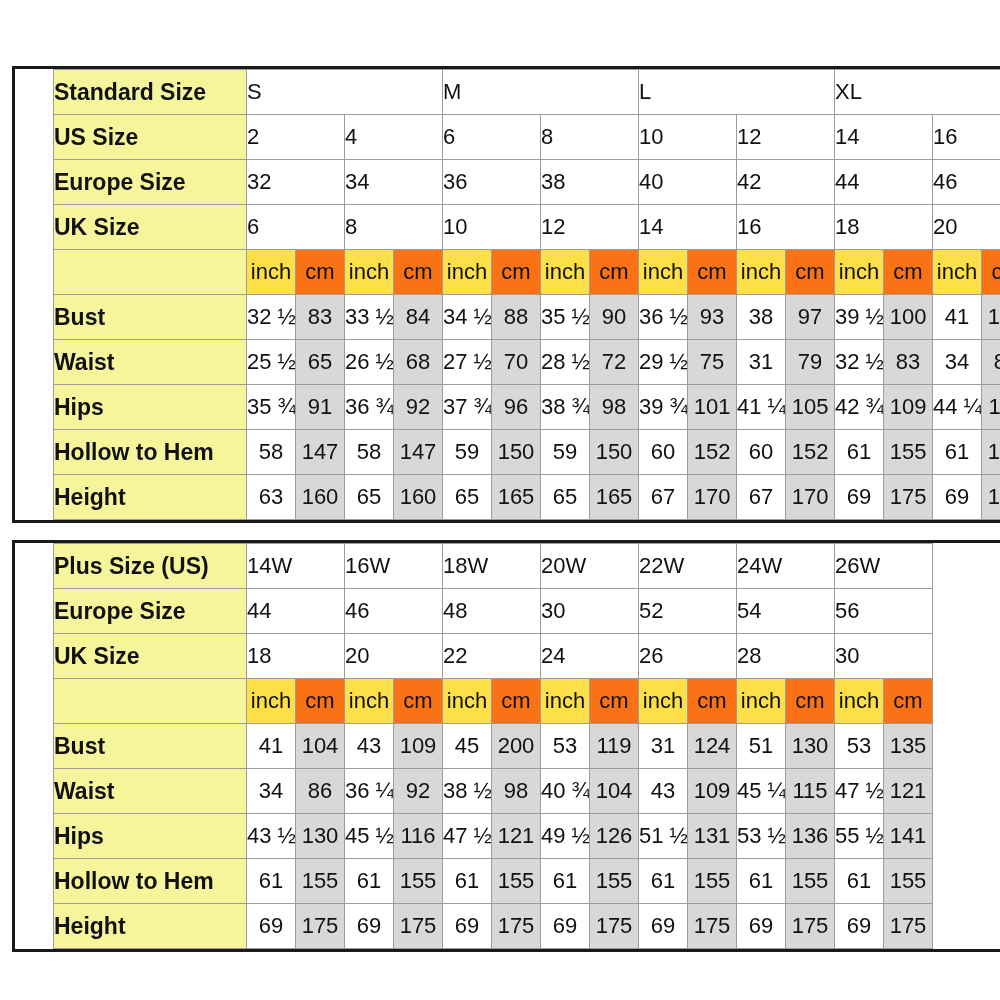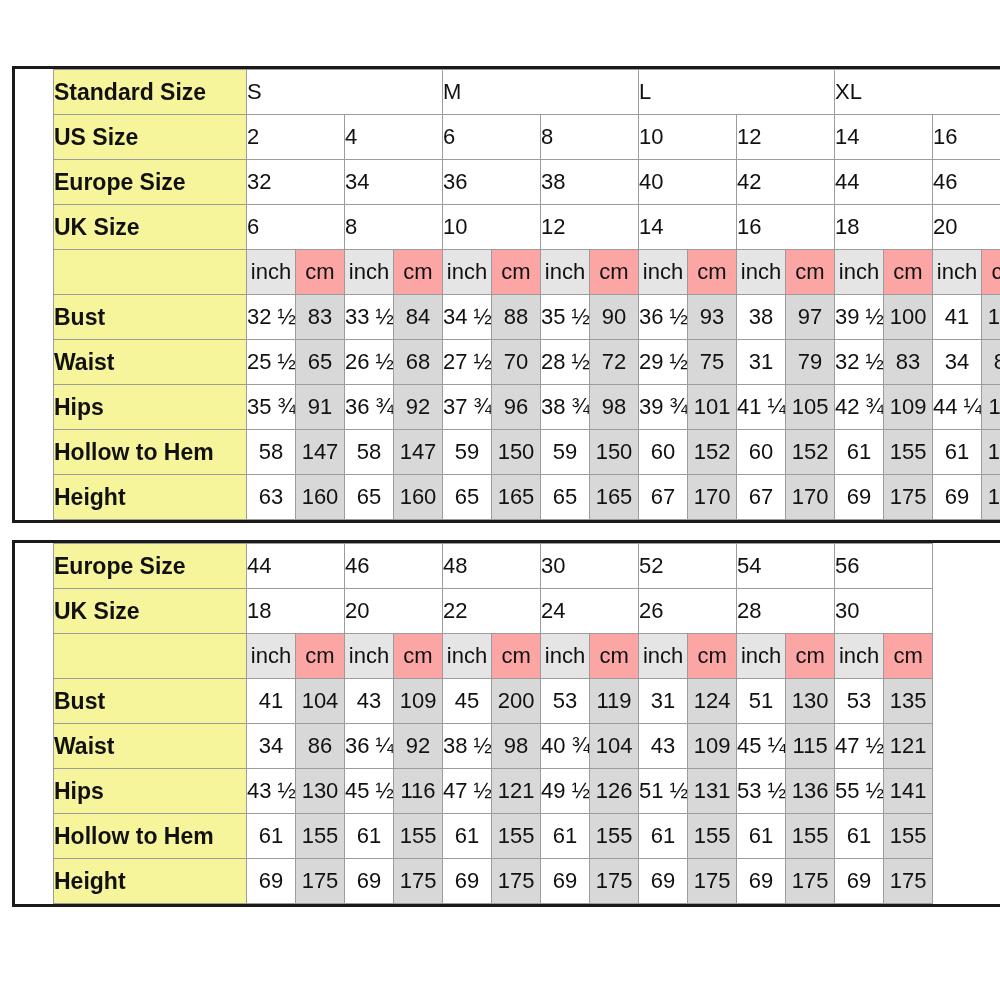--- a/index.html
+++ b/index.html
@@ -41,22 +41,22 @@
     text-align: left;
     padding-left: 9px;
   }
   td.size-cell {
     background: #ffffff;
     font-size: 22px;
     text-align: left;
     padding-left: 15px;
   }
   td.unit-cell { font-size: 22px; text-align: center; }
-  td.unit-inch { background: #e5e5e5; }
-  td.unit-cm   { background: #fca5a5; }
+  td.unit-inch { background: #fde047; }
+  td.unit-cm   { background: #f97316; }
   td.val-cell  { font-size: 22px; text-align: center; }
   td.val-inch  { background: #ffffff; }
   td.val-cm    { background: #d8d8d8; }
 </style>
 </head>
 <body>
 
 <div class="chart-wrap" id="standard-chart">
   <table class="size-table" style="width: 977px;">
       <colgroup>
@@ -251,20 +251,30 @@
         <col style="width: 49px;">
         <col style="width: 49px;">
         <col style="width: 49px;">
         <col style="width: 49px;">
         <col style="width: 49px;">
         <col style="width: 49px;">
         <col style="width: 49px;">
       </colgroup>
       <tbody>
         <tr>
+          <td class="label-cell">Plus Size (US)</td>
+          <td class="size-cell" colspan="2">14W</td>
+          <td class="size-cell" colspan="2">16W</td>
+          <td class="size-cell" colspan="2">18W</td>
+          <td class="size-cell" colspan="2">20W</td>
+          <td class="size-cell" colspan="2">22W</td>
+          <td class="size-cell" colspan="2">24W</td>
+          <td class="size-cell" colspan="2">26W</td>
+        </tr>
+        <tr>
           <td class="label-cell">Europe Size</td>
           <td class="size-cell" colspan="2">44</td>
           <td class="size-cell" colspan="2">46</td>
           <td class="size-cell" colspan="2">48</td>
           <td class="size-cell" colspan="2">30</td>
           <td class="size-cell" colspan="2">52</td>
           <td class="size-cell" colspan="2">54</td>
           <td class="size-cell" colspan="2">56</td>
         </tr>
         <tr>

